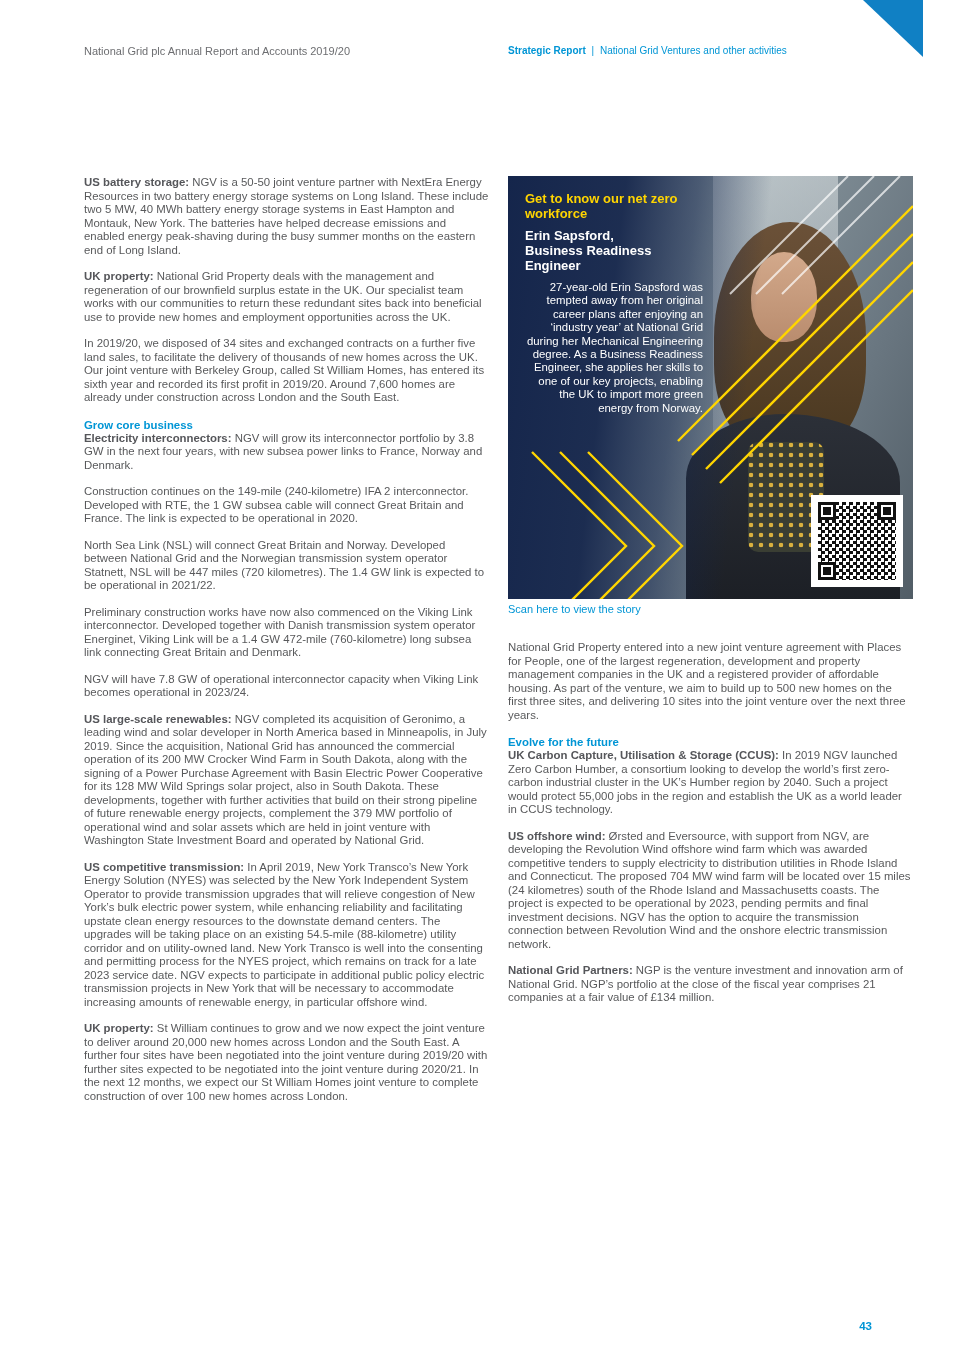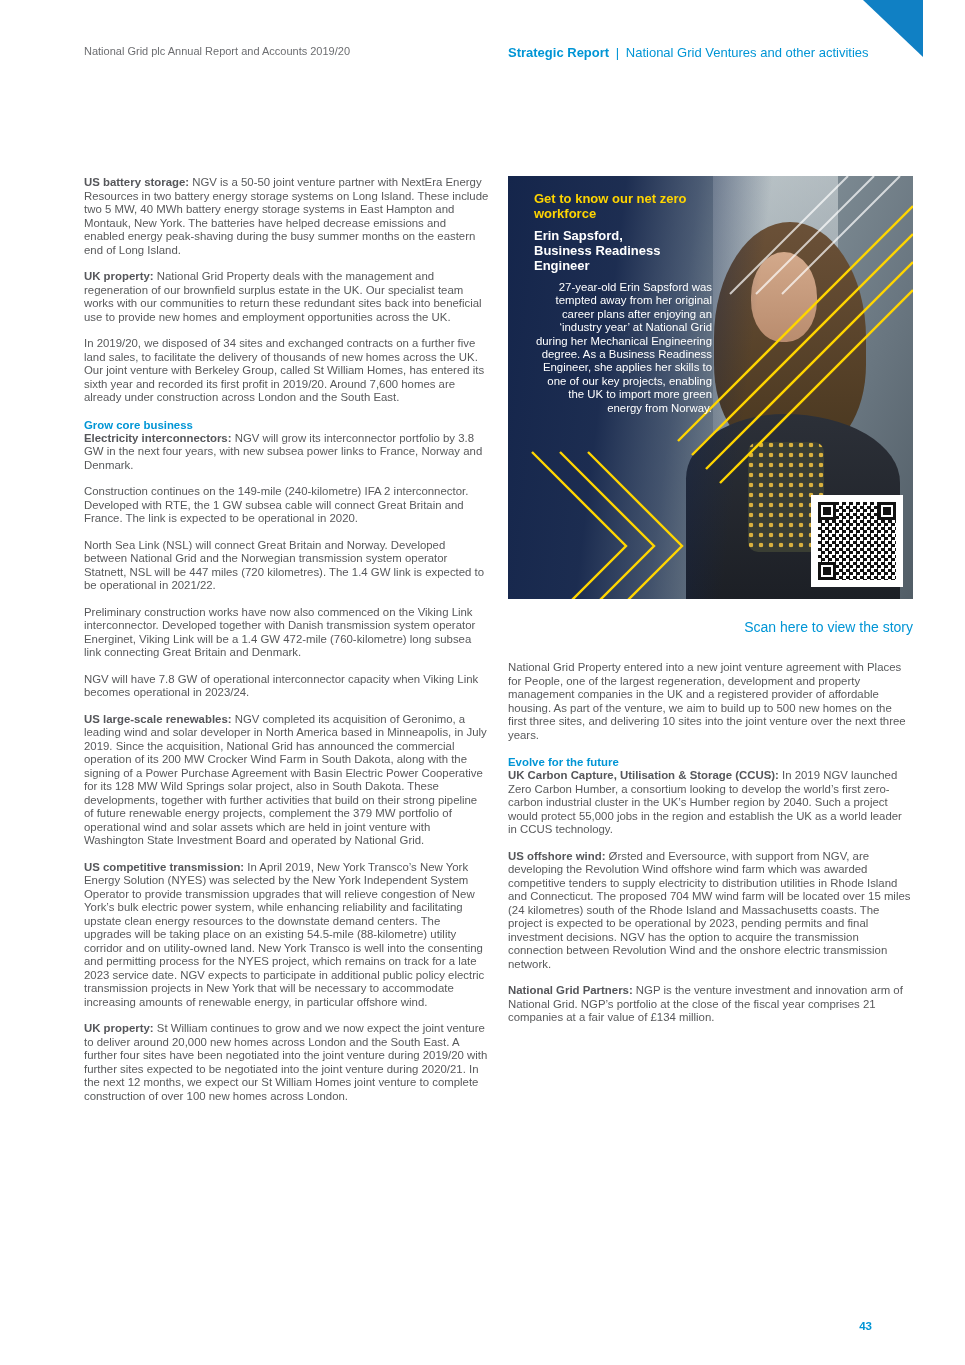--- a/index.html
+++ b/index.html
@@ -13,21 +13,21 @@
 
   
   .corner-flash {
     position: absolute; top: 0; right: 4px; width: 60px; height: 57px;
     background: var(--corner-blue, #1080c4);
     clip-path: polygon(0 0, 100% 0, 100% 100%);
   }
 
   
   .header-left { position: absolute; top: 45px; left: 84px; font-size: 11px; color: #6d6e71; }
-  .header-right { position: absolute; top: 45px; left: 508px; font-size: 13px; color: var(--accent-blue, #0095d5); }
+  .header-right { position: absolute; top: 45px; left: 508px; font-size: 10px; color: var(--accent-blue, #0095d5); }
   .header-right strong { font-weight: bold; }
   .header-right .sep { margin: 0 3px; }
 
   
   .columns { position: absolute; top: 176px; left: 84px; width: 829px; display: flex; gap: 19px; }
   .col { width: 405px; }
 
   p.para { margin: 0 0 13px; font-size: 11.4px; line-height: 13.5px; color: #58595b; }
   p.para strong { font-weight: bold; color: #55565a; }
   h3.subhead { margin: 8px 0 0; font-size: 11.4px; line-height: 14px; font-weight: bold; color: var(--accent-blue, #0095d5); }
@@ -46,41 +46,41 @@
     background: linear-gradient(180deg, #d3a98b, #b98c6e); border-radius: 50% 50% 46% 46%; }
   .person-body { position: absolute; left: 178px; top: 238px; width: 214px; height: 190px; z-index: 1;
     background: linear-gradient(180deg, #2c3038, #1c1f25); border-radius: 46% 54% 0 0 / 34% 36% 0 0; }
   .person-top { position: absolute; left: 240px; top: 266px; width: 76px; height: 110px; z-index: 1;
     background: radial-gradient(circle at 30% 30%, #d9b13e 2px, rgba(0,0,0,0) 2.6px) 0 0/10px 10px, #3a3e33;
     border-radius: 10px; }
   .feature-overlay { position: absolute; inset: 0; z-index: 2;
     background: linear-gradient(97deg, rgba(16,33,72,.97) 0%, rgba(16,33,72,.9) 26%, rgba(18,36,76,.55) 42%, rgba(18,36,76,0) 58%); }
   .stripes { position: absolute; inset: 0; z-index: 3; }
 
-  .feature-text { position: absolute; left: 17px; top: 15px; z-index: 4; margin-left: 9px; }
+  .feature-text { position: absolute; left: 17px; top: 15px; z-index: 4; }
   .kicker { width: 172px; font-size: 13px; line-height: 15px; font-weight: bold; color: var(--accent-yellow, #ffd500); }
   .who { width: 130px; margin-top: 7px; font-size: 13px; line-height: 15px; font-weight: bold; color: #ffffff; }
   .story { width: 178px; margin-top: 8px; font-size: 11.4px; line-height: 13.4px; color: #ffffff; text-align: right; }
 
   .slogan { position: absolute; left: 193px; top: 240px; z-index: 5; color: #ffffff; font-weight: bold;
     text-shadow: 0 1px 3px rgba(0,0,0,.4); }
   .slogan-line1 { font-size: 19px; letter-spacing: .5px; }
   .slogan-line2 { font-size: 26px; letter-spacing: .5px; margin-top: 1px; }
 
   .qr { position: absolute; right: 10px; bottom: 12px; width: 92px; height: 92px; z-index: 6;
     background: #ffffff; padding: 7px; }
   .qr-pattern { position: relative; width: 100%; height: 100%;
     background: conic-gradient(#111 25%, #fff 0 50%, #111 0 75%, #fff 0) 0 0/7px 7px; }
   .qr-finder { position: absolute; width: 18px; height: 18px; border: 3px solid #111; background: #fff; }
   .qr-finder::after { content: ""; position: absolute; inset: 2px; background: #111; }
   .qr-finder.tl { top: 0; left: 0; }
   .qr-finder.tr { top: 0; right: 0; }
   .qr-finder.bl { bottom: 0; left: 0; }
 
-  .caption { margin: 20px 0 0; text-align: right; font-size: 14px; color: var(--accent-blue, #0095d5); }
+  .caption { margin: 4px 0 0; font-size: 11px; color: var(--accent-blue, #0095d5); }
 
   .page-number { position: absolute; top: 1320px; right: 55px; font-size: 11.5px; font-weight: bold;
     color: var(--accent-blue, #0095d5); }
 </style>
 </head>
 <body>
 
 <div class="page">
 
   <div class="corner-flash"></div>

